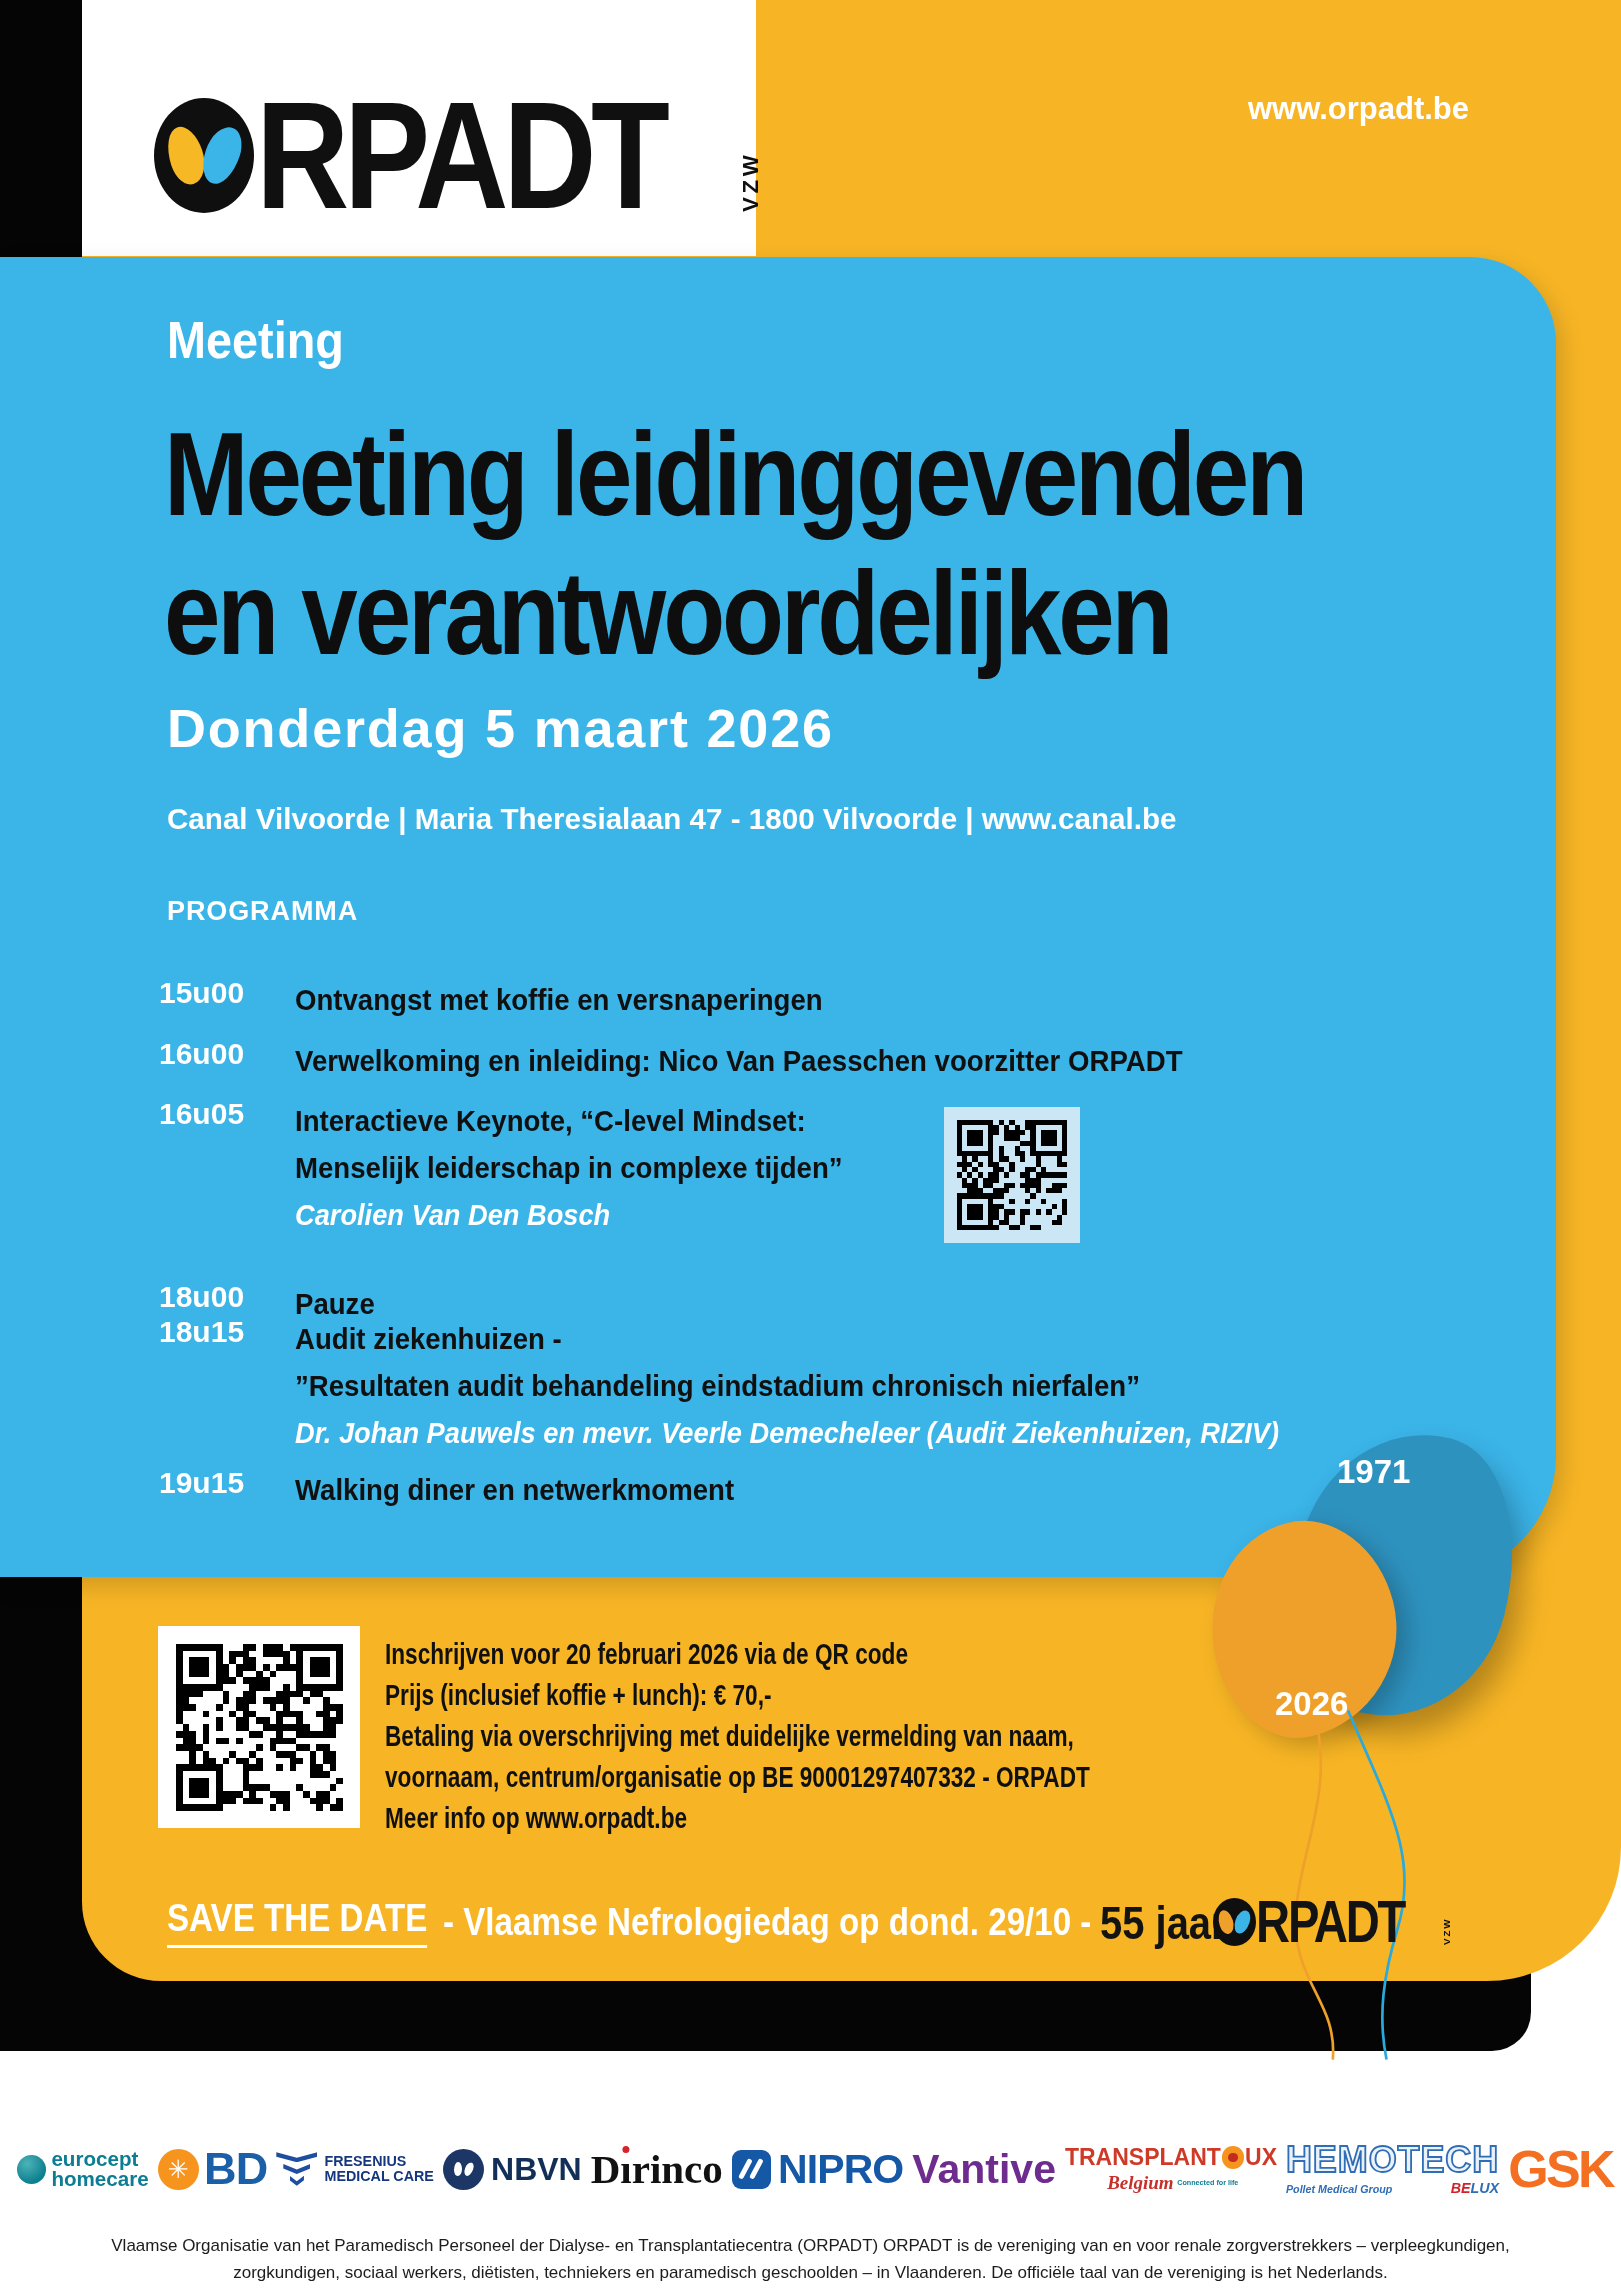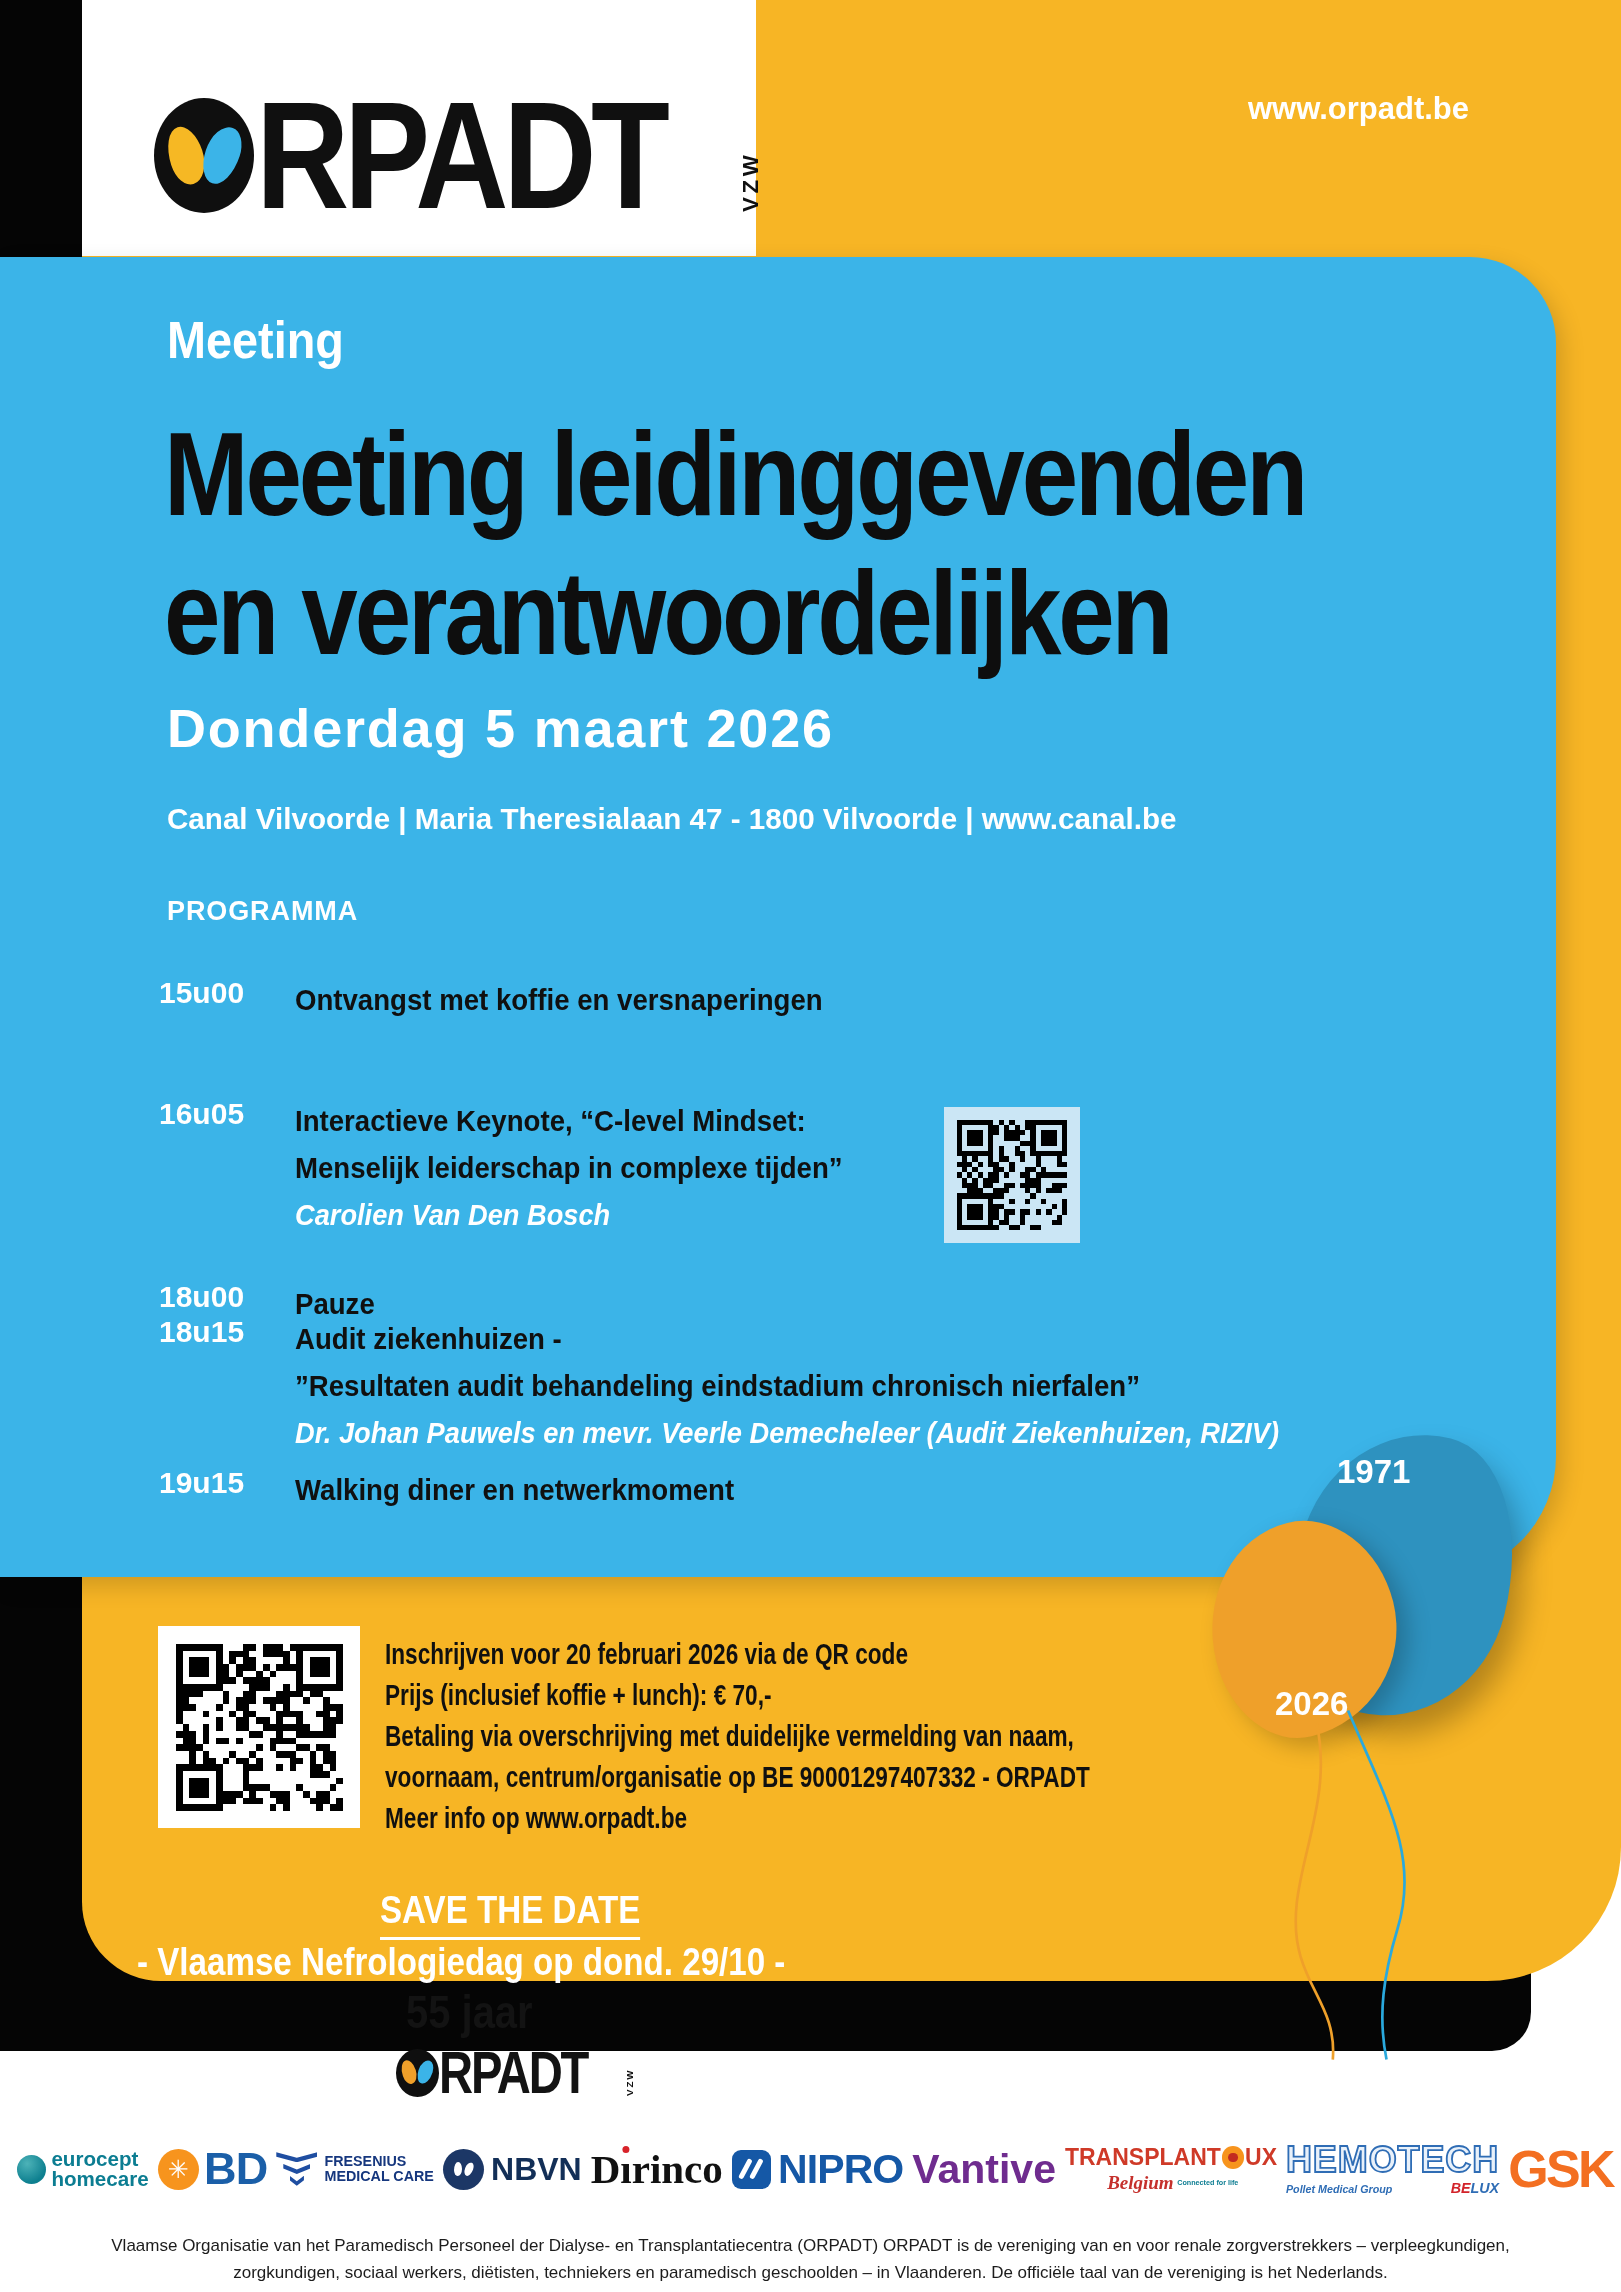--- a/index.html
+++ b/index.html
@@ -73,21 +73,21 @@
                border-radius:55% 45% 60% 40%/55% 48% 52% 45%;box-shadow:9px 10.7px 23px rgba(0,0,0,.22);}
   .year{position:absolute;z-index:4;font-size:33px;font-weight:700;color:#ffffff;}
   .year-1971{left:1337px;top:1453px;}
   .year-2026{left:1275px;top:1685px;}
   .strings{position:absolute;left:1254px;top:1706px;width:197px;height:358px;z-index:3;}
   
   .registration{position:absolute;left:385px;top:1634px;z-index:4;font-size:29px;font-weight:700;
                 color:#101010;line-height:41px;}
   .registration .sx{transform:scaleX(.78);}
   
-  .std{position:absolute;left:167px;top:1888px;display:flex;align-items:center;z-index:4;white-space:nowrap;flex-direction:column;}
+  .std{position:absolute;left:167px;top:1888px;display:flex;align-items:center;z-index:4;white-space:nowrap;}
   .std-label{font-size:39px;font-weight:700;color:#ffffff;border-bottom:3.6px solid #ffffff;padding-bottom:4.5px;
              display:inline-block;transform:scaleX(.85);transform-origin:0 50%;}
   .std-rest{font-size:39px;font-weight:700;color:#ffffff;display:inline-block;transform:scaleX(.85);
             transform-origin:0 50%;margin-left:-30px;}
   .std-jub{font-size:47px;font-weight:900;color:#131313;display:inline-block;transform:scaleX(.85);
            transform-origin:0 50%;margin-left:-106px;}
   .std .logo-sm{margin-left:-36px;}
   
   .sponsors{position:absolute;left:17px;top:2124px;width:1573px;height:90px;display:flex;
             align-items:center;justify-content:space-between;z-index:4;gap:9px;}
@@ -161,20 +161,26 @@
     <div>en verantwoordelijken</div>
   </div>
   <div class="date">Donderdag 5 maart 2026</div>
   <div class="location">Canal Vilvoorde | Maria Theresialaan 47 - 1800 Vilvoorde |  www.canal.be</div>
   <div class="prog-label">PROGRAMMA</div>
 
   <div class="prog-row r1">
     <span class="prog-time">15u00</span>
     <div class="prog-body">
       <div class="prog-line"><span class="sx">Ontvangst met koffie en versnaperingen</span></div>
+    </div>
+  </div>
+  <div class="prog-row r2">
+    <span class="prog-time">16u00</span>
+    <div class="prog-body">
+      <div class="prog-line"><span class="sx">Verwelkoming en inleiding: Nico Van Paesschen voorzitter ORPADT</span></div>
     </div>
   </div>
   <div class="prog-row r3">
     <span class="prog-time">16u05</span>
     <div class="prog-body">
       <div class="prog-line"><span class="sx">Interactieve Keynote, “C-level Mindset:</span></div>
       <div class="prog-line"><span class="sx">Menselijk leiderschap in complexe tijden”</span></div>
       <div class="prog-speaker"><span class="sx">Carolien Van Den Bosch</span></div>
     </div>
   </div>

